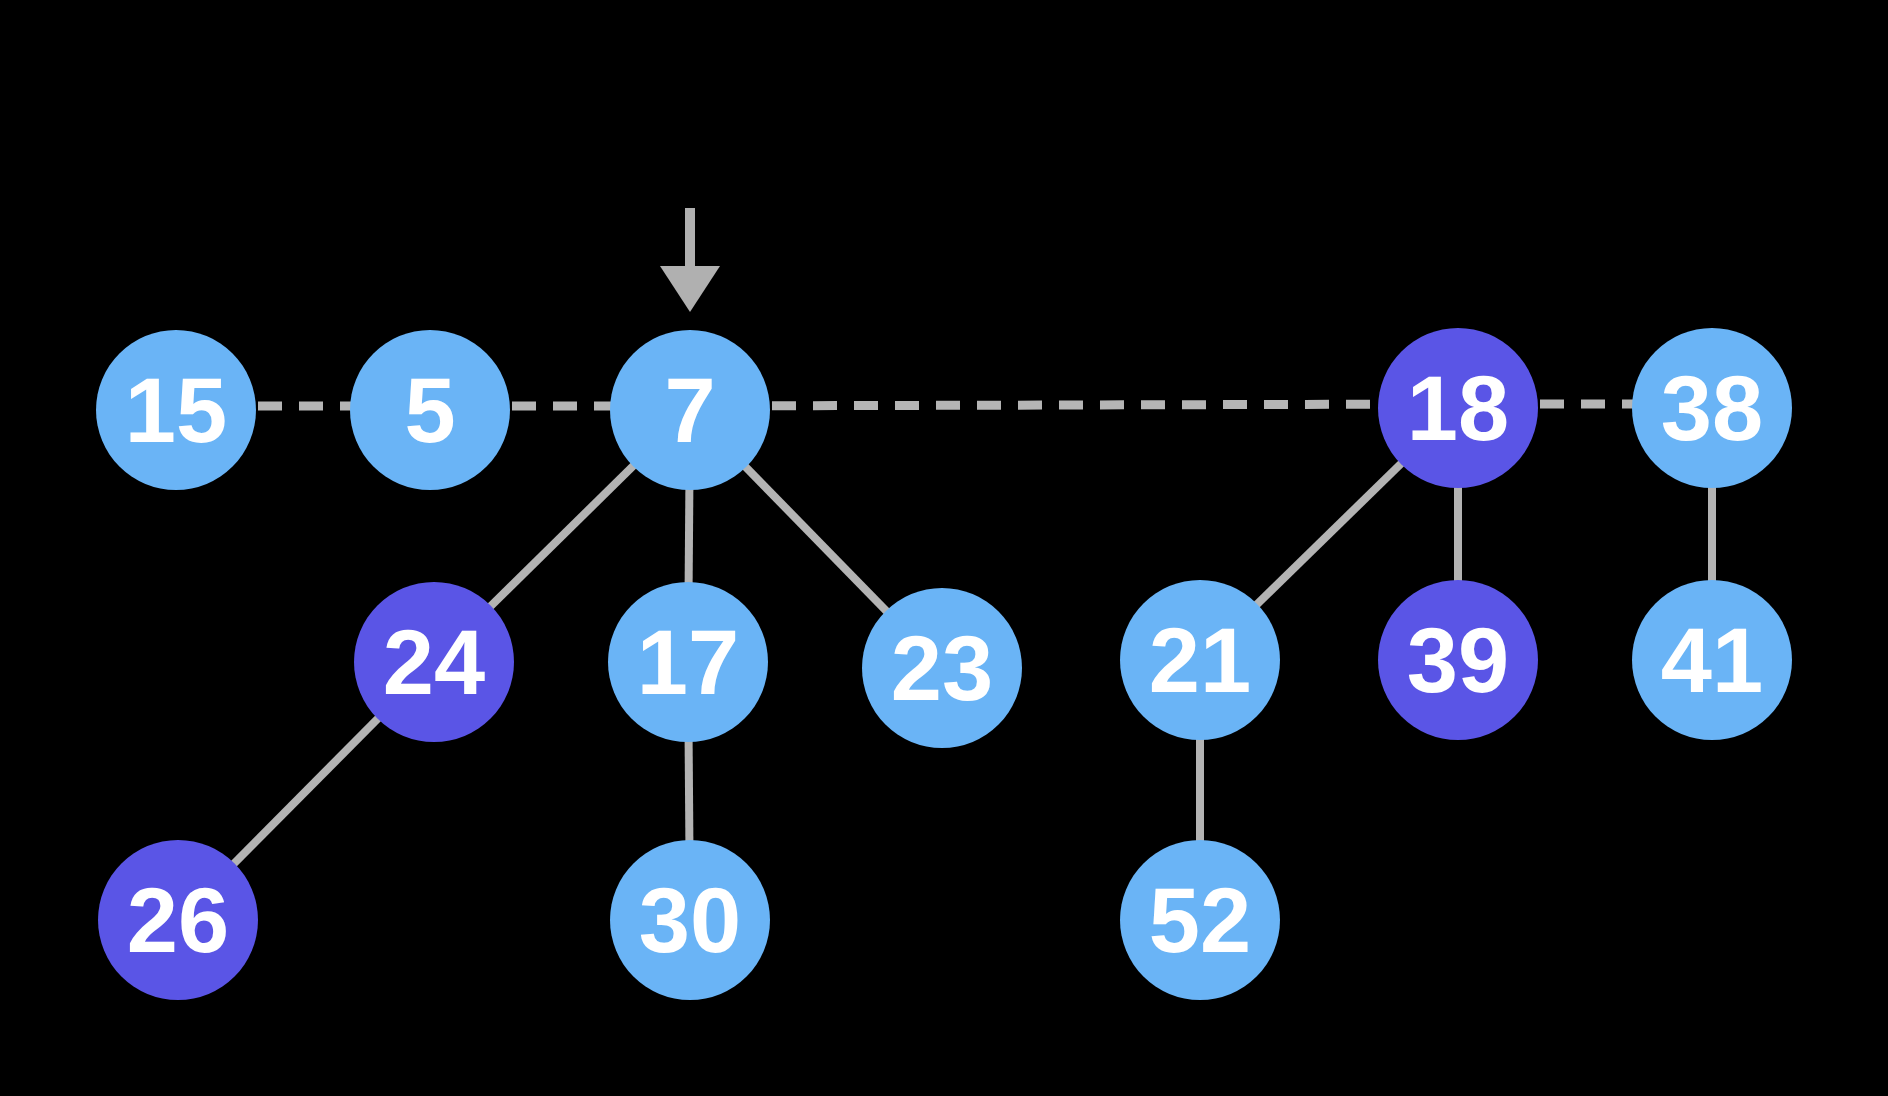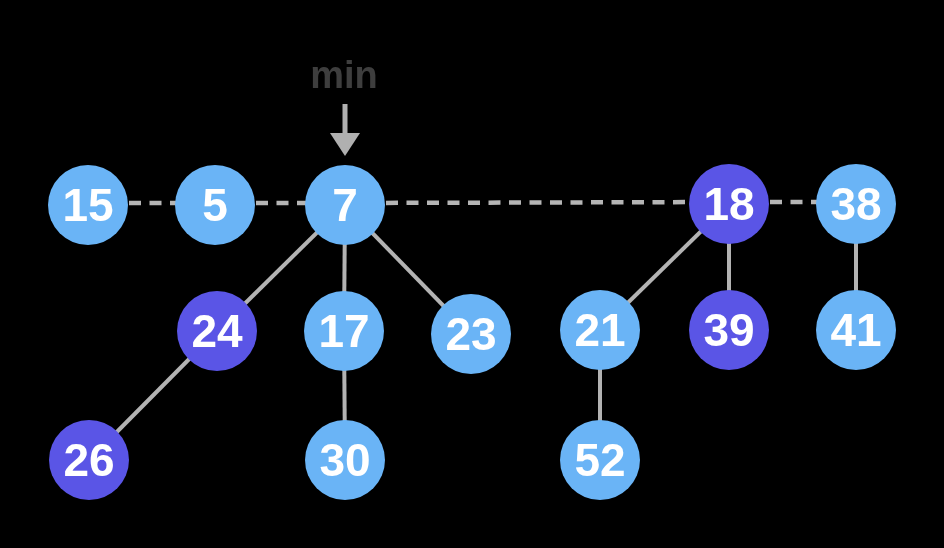--- a/index.html
+++ b/index.html
@@ -77,14 +77,13 @@
       <text x="729" y="346" text-anchor="middle" fill="#ffffff" font-family="&quot;Liberation Sans&quot;, sans-serif" font-weight="bold" font-size="46">39</text>
       <circle cx="856" cy="330" r="40" fill="#6ab4f6"></circle>
       <text x="856" y="346" text-anchor="middle" fill="#ffffff" font-family="&quot;Liberation Sans&quot;, sans-serif" font-weight="bold" font-size="46">41</text>
       <circle cx="89" cy="460" r="40" fill="#5a55e6"></circle>
       <text x="89" y="476" text-anchor="middle" fill="#ffffff" font-family="&quot;Liberation Sans&quot;, sans-serif" font-weight="bold" font-size="46">26</text>
       <circle cx="345" cy="460" r="40" fill="#6ab4f6"></circle>
       <text x="345" y="476" text-anchor="middle" fill="#ffffff" font-family="&quot;Liberation Sans&quot;, sans-serif" font-weight="bold" font-size="46">30</text>
       <circle cx="600" cy="460" r="40" fill="#6ab4f6"></circle>
       <text x="600" y="476" text-anchor="middle" fill="#ffffff" font-family="&quot;Liberation Sans&quot;, sans-serif" font-weight="bold" font-size="46">52</text>
     </svg>
-  <div class="min-label" style="left: 344px; top: 56px; color: rgb(62, 62, 62);">min</div>
 </div>
 
 </body></html>

